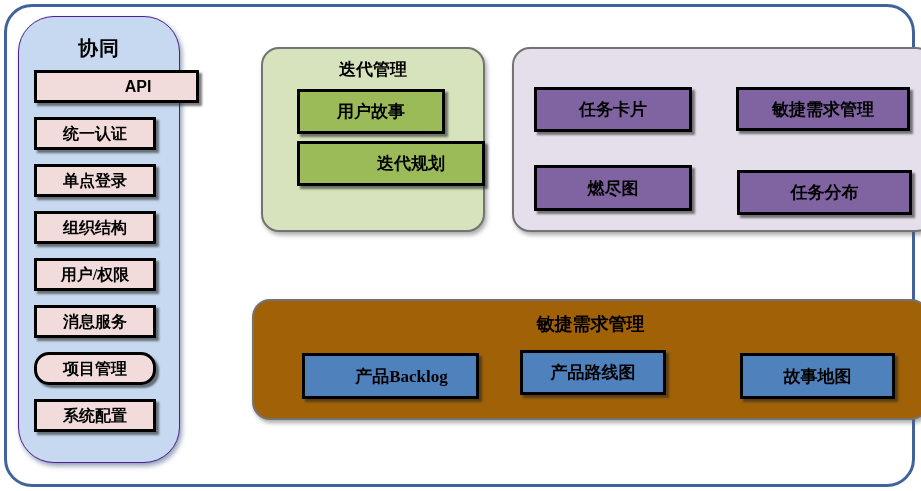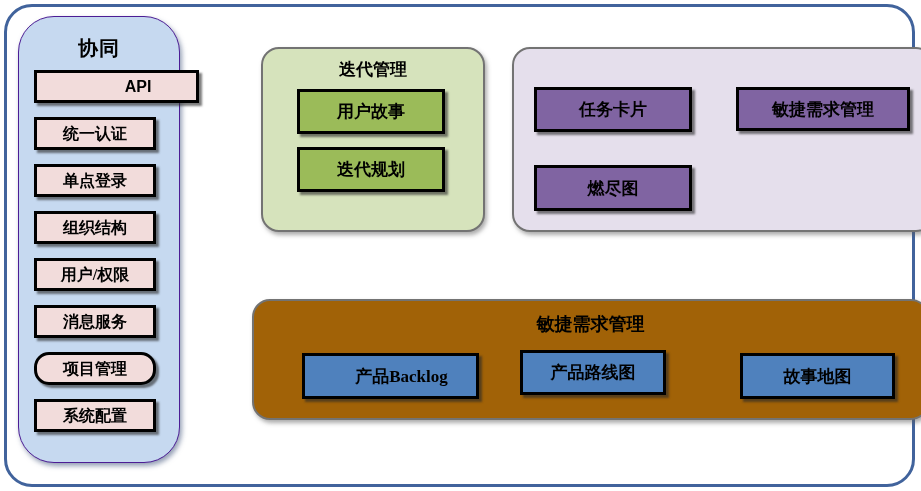--- a/index.html
+++ b/index.html
@@ -48,21 +48,21 @@
   .panel-kanban{left:468px;top:47px;width:418px;height:181px;background:#E5DFEC;}
   .panel-requirements{left:208px;top:299px;width:673px;height:117px;background:#a16207;}
   .panel-iteration .panel-title,.panel-kanban .panel-title{top:9px;font-size:17px;}
   .panel-requirements .panel-title{top:11px;font-size:18px;}
   .panel .item{font-size:17px;}
   .item-green{background:#9BBB59;}
   .item-purple{background:#8064A2;}
   .item-blue{background:#4F81BD;}
   
   .it-user-story{left:34px;top:40px;width:142px;height:39px;}
-  .it-iter-plan{left:34px;top:98px;width:142px;height:39px;}
+  .it-iter-plan{left:34px;top:92px;width:142px;height:39px;padding-left:40px;}
   
   .kb-task-card{left:20px;top:38px;width:152px;height:39px;}
   .kb-custom-status{left:222px;top:38px;width:168px;height:38px;}
   .kb-burndown{left:20px;top:116px;width:152px;height:40px;}
   .kb-task-dist{left:223px;top:121px;width:169px;height:39px;}
   
   .rq-backlog{left:48px;top:52px;width:149px;height:40px;padding-left:22px;}
   .rq-roadmap{left:266px;top:49px;width:140px;height:39px;}
   .rq-storymap{left:486px;top:52px;width:149px;height:40px;}
 </style>
@@ -86,20 +86,21 @@
 <div class="panel panel-iteration">
   <div class="panel-title">迭代管理</div>
   <div class="item item-green it-user-story">用户故事</div>
   <div class="item item-green it-iter-plan">迭代规划</div>
 </div>
 
 <div class="panel panel-kanban">
   <div class="item item-purple kb-task-card">任务卡片</div>
   <div class="item item-purple kb-custom-status">敏捷需求管理</div>
   <div class="item item-purple kb-burndown">燃尽图</div>
+  <div class="item item-purple kb-task-dist">任务分布</div>
 </div>
 
 <div class="panel panel-requirements">
   <div class="panel-title">敏捷需求管理</div>
   <div class="item item-blue rq-backlog">产品Backlog</div>
   <div class="item item-blue rq-roadmap">产品路线图</div>
   <div class="item item-blue rq-storymap">故事地图</div>
 </div>
 
 </body></html>

